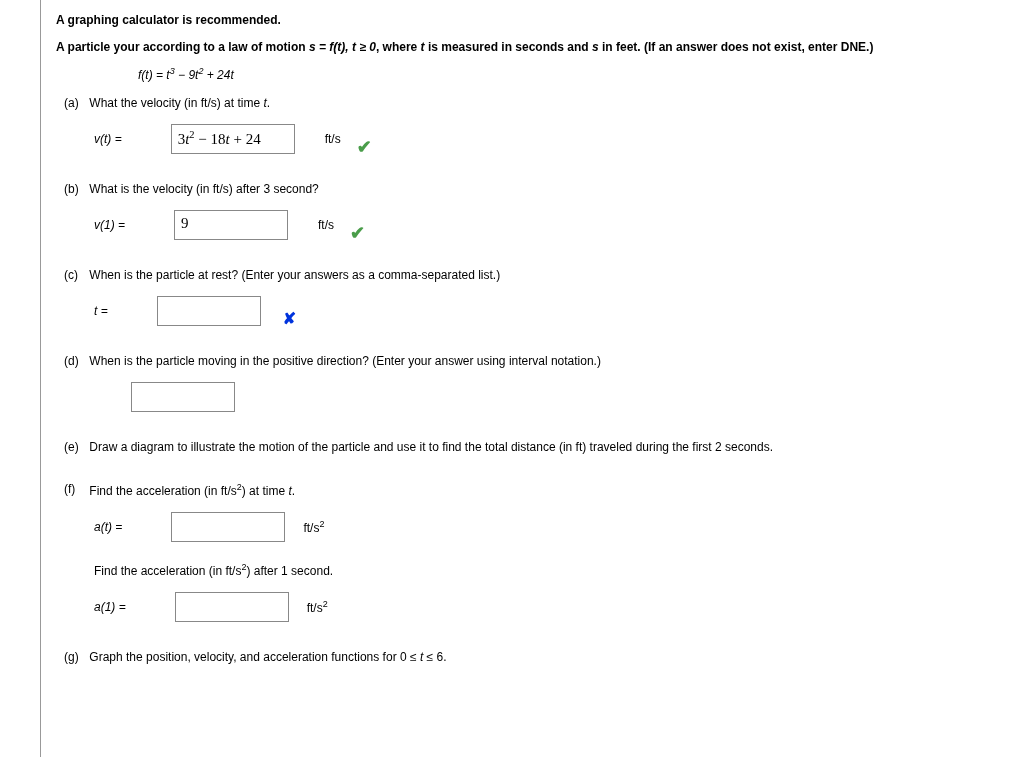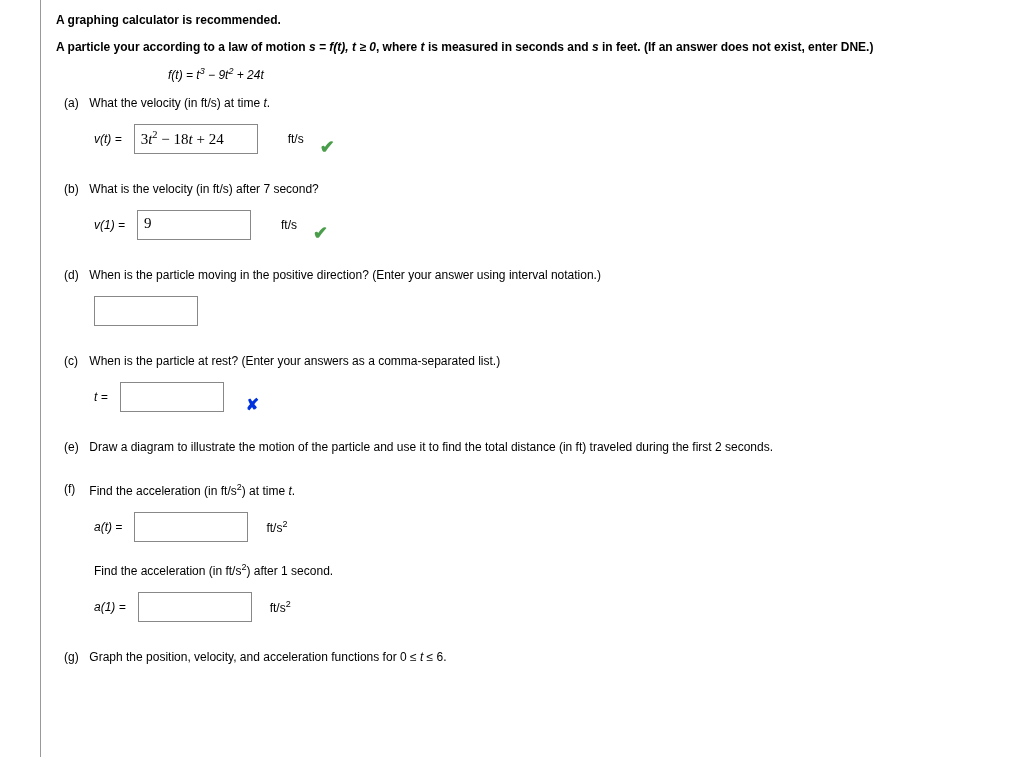--- a/index.html
+++ b/index.html
@@ -18,21 +18,21 @@
   }
   .intro {
     margin-bottom: 6px;
   }
   .intro p {
     margin: 4px 0 10px 0;
     line-height: 1.4;
     font-weight: bold;
   }
   .formula {
-    margin-left: 112px;
+    margin-left: 82px;
     margin-bottom: 14px;
     font-style: italic;
   }
   .part {
     margin-bottom: 28px;
   }
   .part-label {
     display: inline-block;
     width: 22px;
     vertical-align: top;
@@ -53,20 +53,21 @@
   }
   .answer-box {
     border: 1px solid #888;
     background: #fff;
     padding: 4px 6px;
     min-width: 110px;
     height: 20px;
     display: inline-flex;
     font-family: 'Times New Roman', serif;
     font-size: 15px;
+    margin-left: 37px;
   }
   .answer-box.small {
     min-width: 100px;
   }
   .answer-box.tiny {
     min-width: 90px;
   }
   .unit {
     margin-left: 18px;
     font-size: 12px;
@@ -128,50 +129,50 @@
       <span class="answer-box">
         <span class="formula-text">3<i>t</i><sup style="font-size:0.7em">2</sup> − 18<i>t</i> + 24</span>
       </span>
       <span class="unit">ft/s</span>
       <span class="check-icon">✔</span>
     </div>
   </div>
 
   <div class="part">
     <span class="part-label">(b)</span>
-    <span class="part-question">What is the velocity (in ft/s) after 7 second?</span>
+    <span class="part-question">What is the velocity (in ft/s) after 3 second?</span>
     <div class="answer-row">
       <span class="answer-label"><i>v</i>(1) =</span>
       <span class="answer-box small">
         <span>9</span>
       </span>
       <span class="unit">ft/s</span>
       <span class="check-icon">✔</span>
     </div>
   </div>
 
   <div class="part">
+    <span class="part-label">(c)</span>
+    <span class="part-question">When is the particle at rest? (Enter your answers as a comma-separated list.)</span>
+    <div class="answer-row">
+      <span class="answer-label"><i>t</i> =</span>
+      <span class="answer-box tiny">
+        <span></span>
+      </span>
+      <span class="x-icon">✘</span>
+    </div>
+  </div>
+
+  <div class="part">
     <span class="part-label">(d)</span>
     <span class="part-question">When is the particle moving in the positive direction? (Enter your answer using interval notation.)</span>
     <div class="answer-row">
       <span class="answer-box tiny">
         <span></span>
       </span>
-    </div>
-  </div>
-
-  <div class="part">
-    <span class="part-label">(c)</span>
-    <span class="part-question">When is the particle at rest? (Enter your answers as a comma-separated list.)</span>
-    <div class="answer-row">
-      <span class="answer-label"><i>t</i> =</span>
-      <span class="answer-box tiny">
-        <span></span>
-      </span>
-      <span class="x-icon">✘</span>
     </div>
   </div>
 
   <div class="part">
     <span class="part-label">(e)</span>
     <span class="part-question">Draw a diagram to illustrate the motion of the particle and use it to find the total distance (in ft) traveled during the first 2 seconds.</span>
   </div>
 
   <div class="part">
     <span class="part-label">(f)</span>

